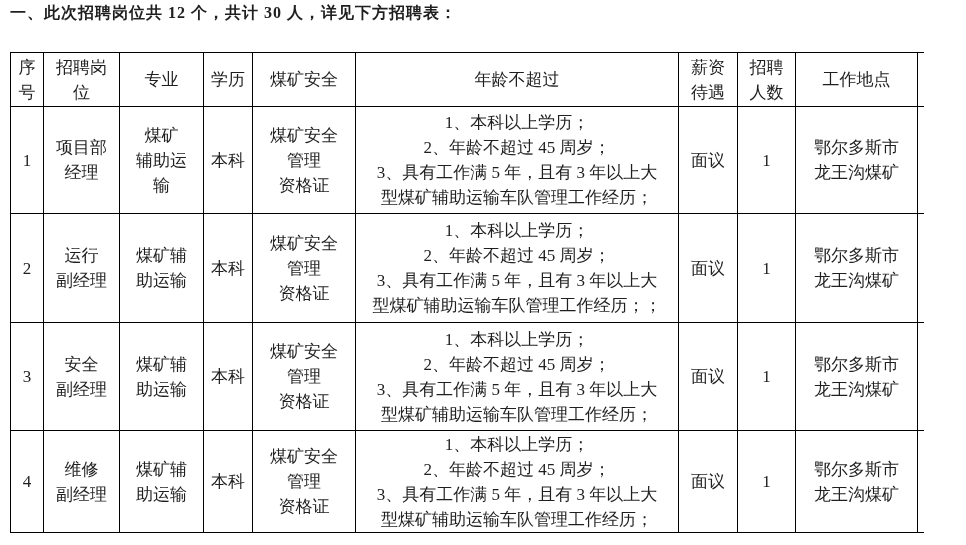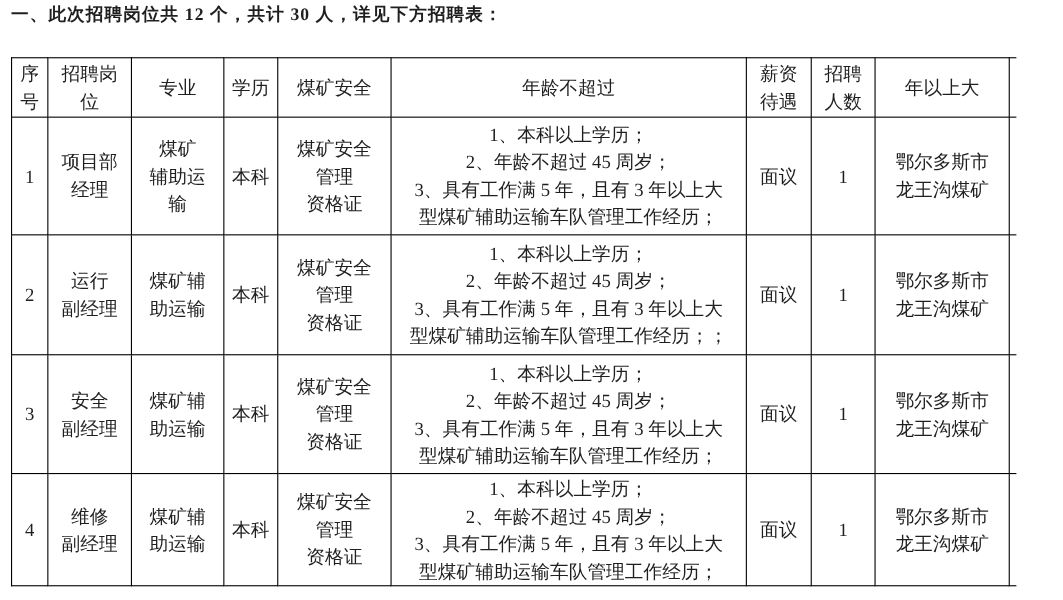--- a/index.html
+++ b/index.html
@@ -76,21 +76,21 @@
         <th>招聘岗
 位</th>
         <th>专业</th>
         <th>学历</th>
         <th>煤矿安全</th>
         <th>年龄不超过</th>
         <th>薪资
 待遇</th>
         <th>招聘
 人数</th>
-        <th>年以上大</th>
+        <th>工作地点</th>
         <th>备
 注</th>
       </tr>
     </thead>
     <tbody>
       <tr class="r1">
         <td>1</td>
         <td>项目部
 经理</td>
         <td>煤矿

